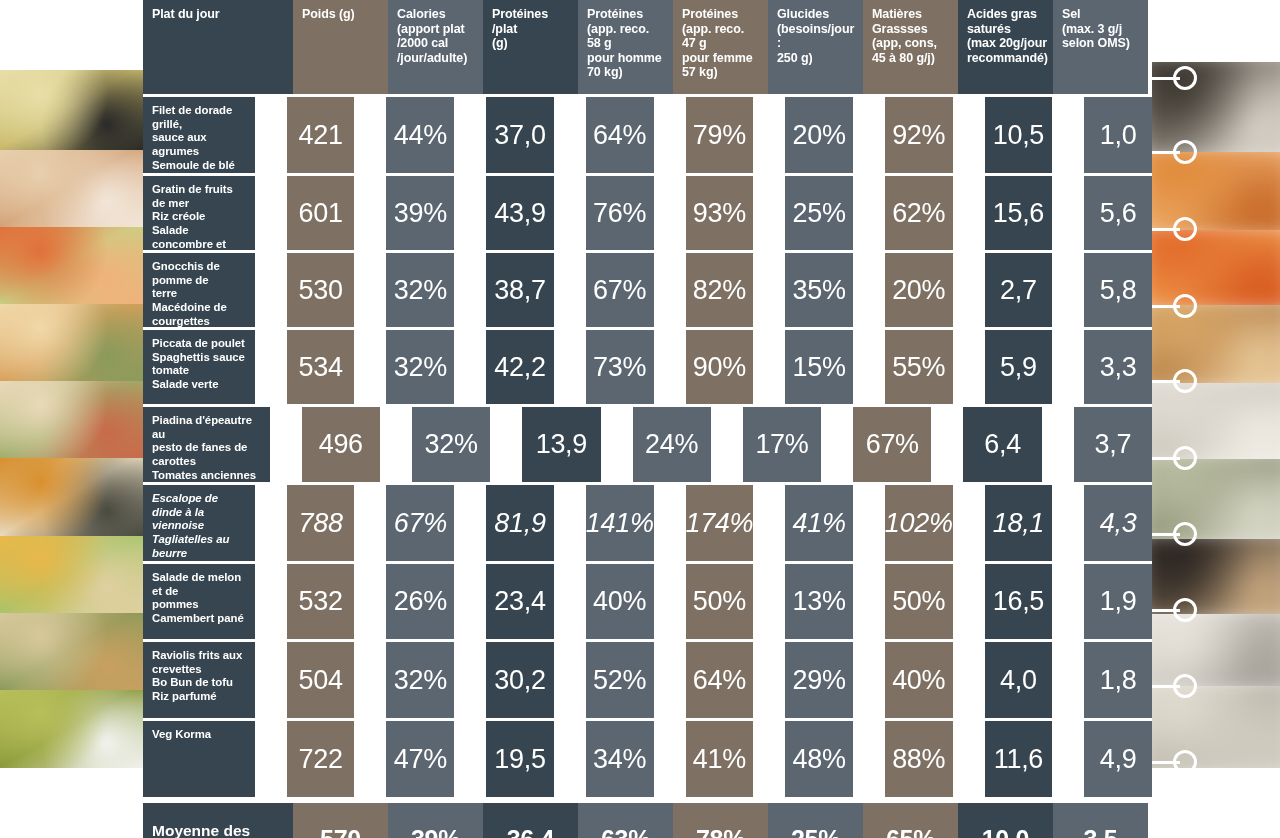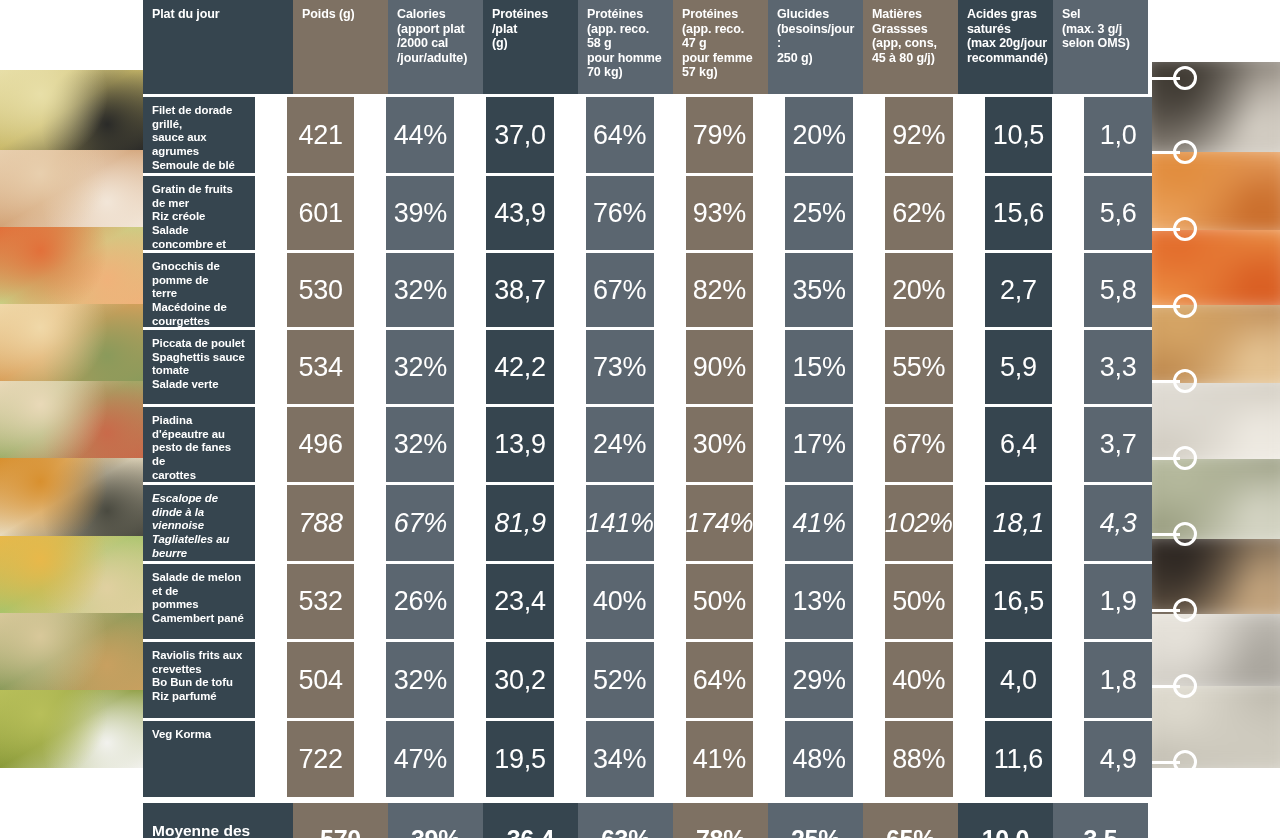--- a/index.html
+++ b/index.html
@@ -455,23 +455,20 @@
           </div>
           <div class="cell c-num bg-mid">
             <span>32%</span>
           </div>
           <div class="cell c-num bg-dark">
             <span>13,9</span>
           </div>
           <div class="cell c-num bg-mid">
             <span>24%</span>
           </div>
-          <div class="cell c-num bg-tan">
-            <span>30%</span>
-          </div>
           <div class="cell c-num bg-mid">
             <span>17%</span>
           </div>
           <div class="cell c-num bg-tan">
             <span>67%</span>
           </div>
           <div class="cell c-num bg-dark">
             <span>6,4</span>
           </div>
           <div class="cell c-num bg-mid">

